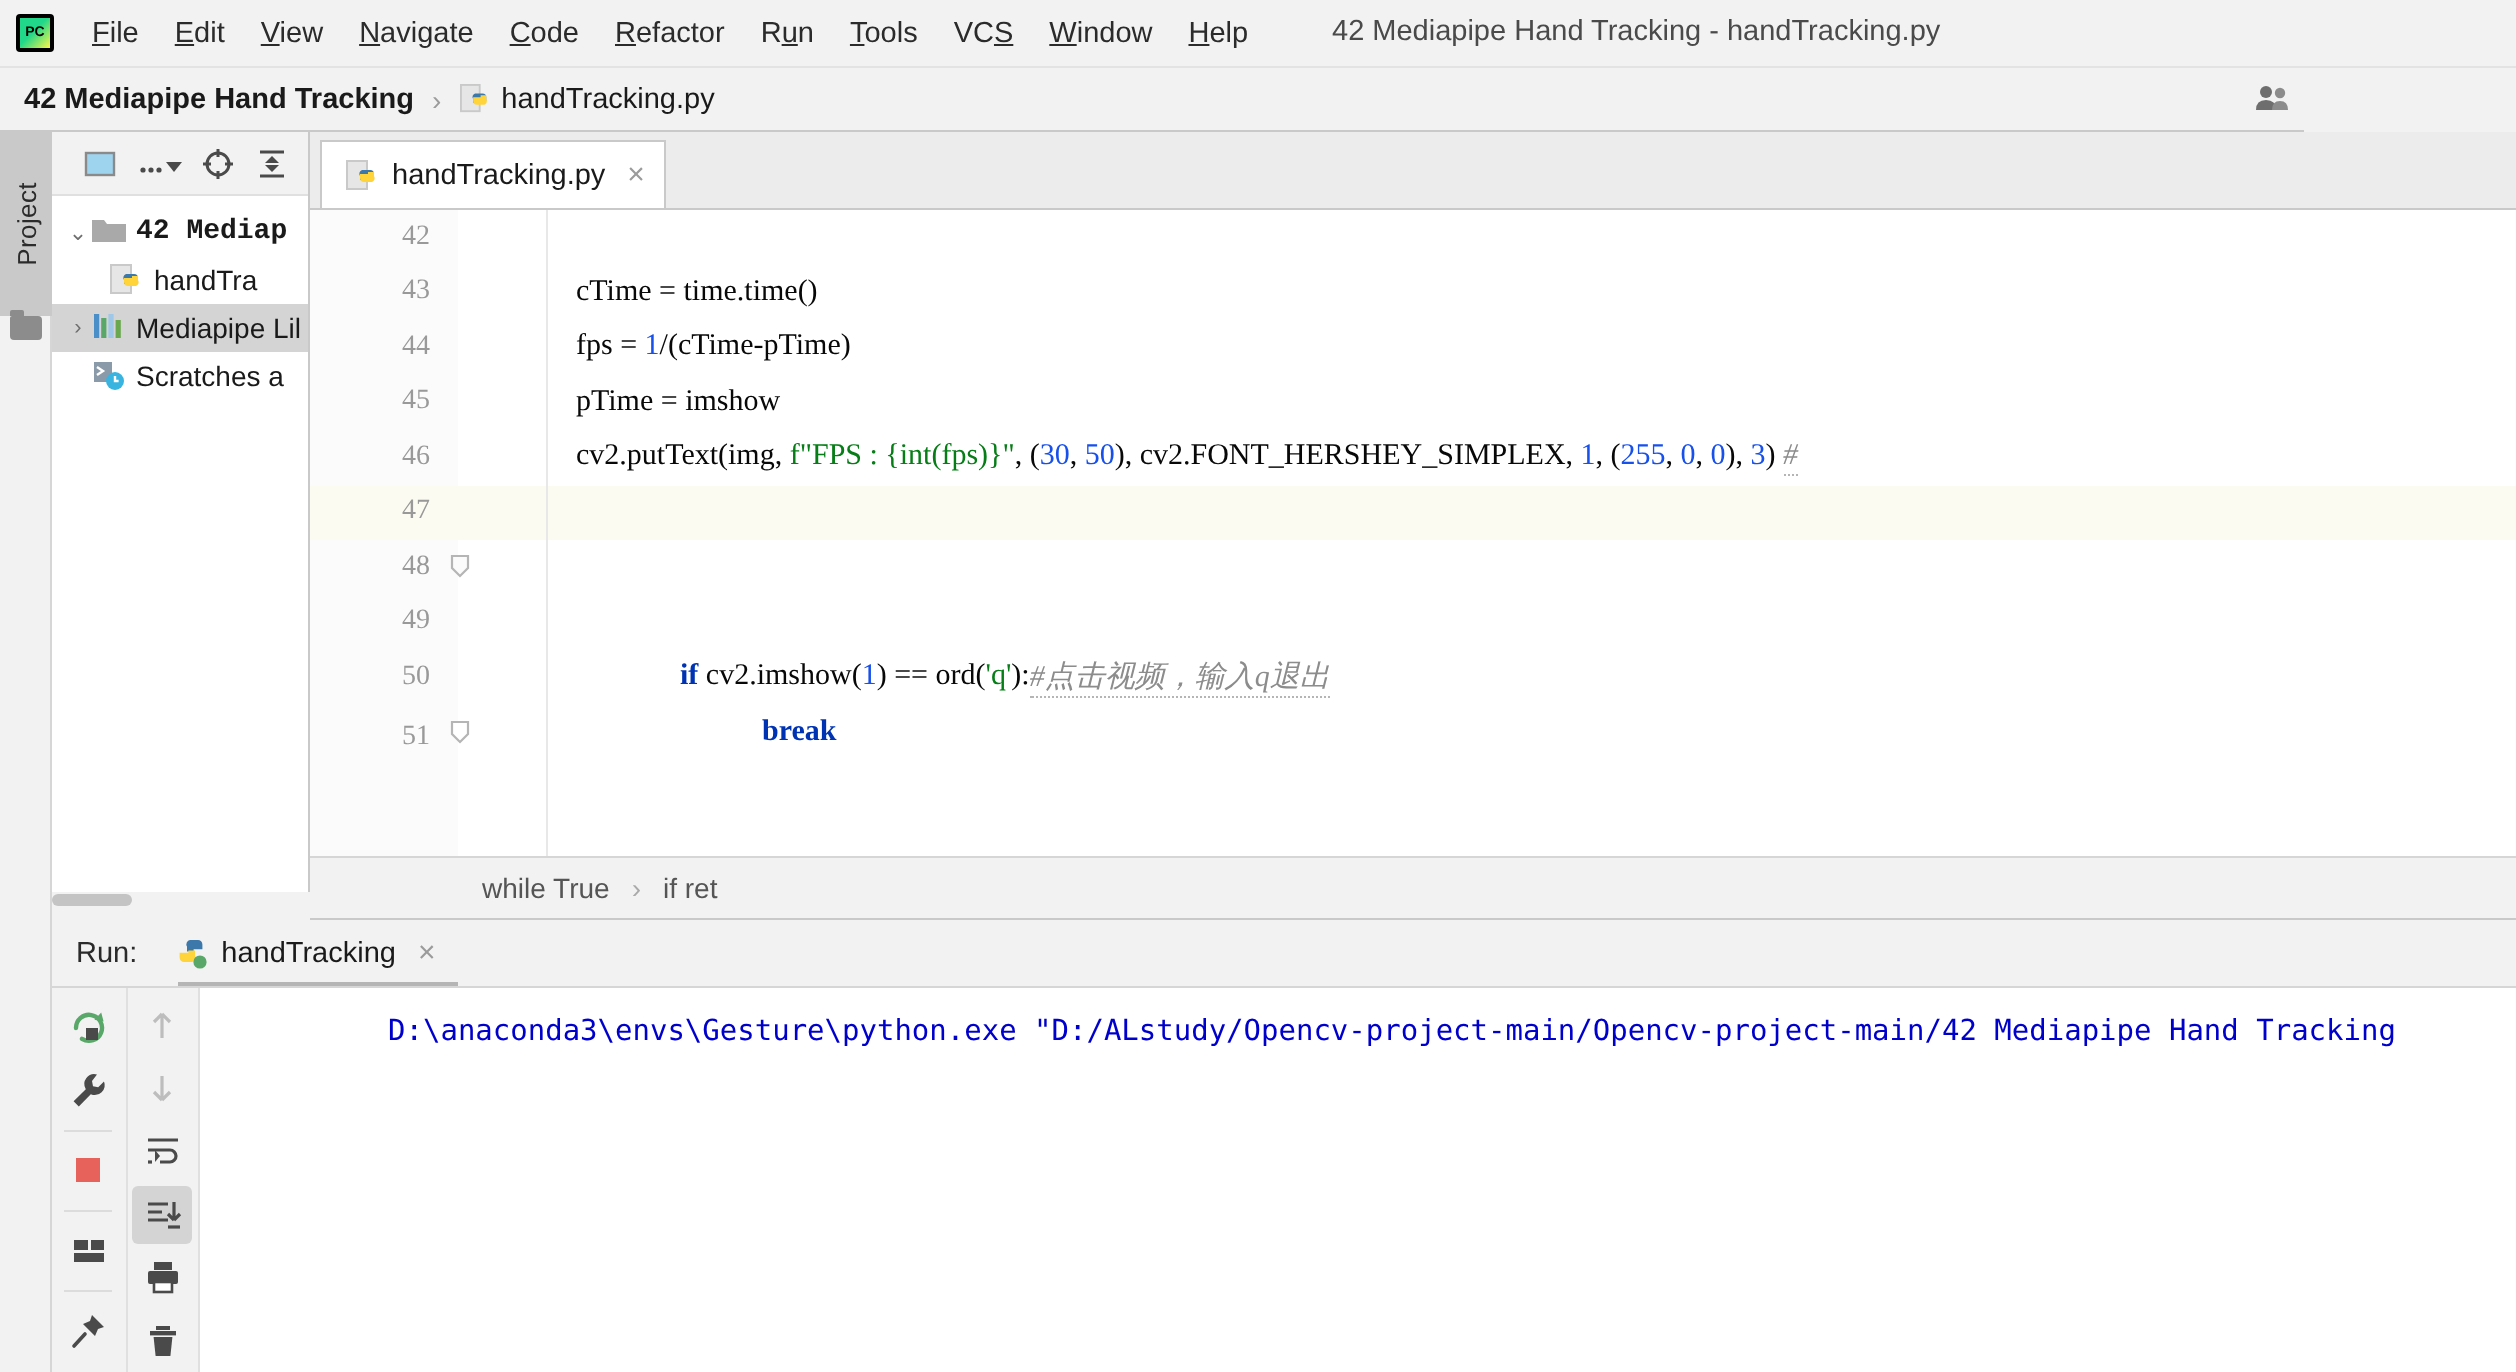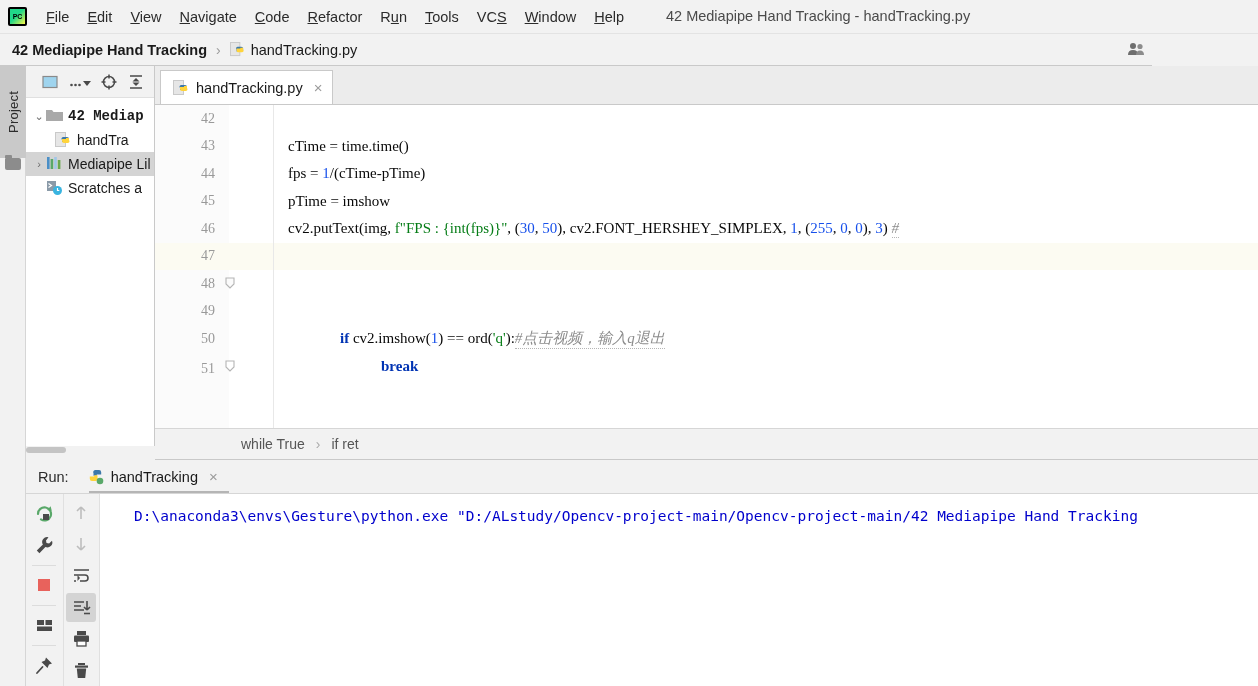--- a/index.html
+++ b/index.html
@@ -229,21 +229,21 @@
   }
   .ticon.active { background: #d4d4d4; border-radius: 3px; }
   .tdiv { width: 24px; height: 1px; background: #dcdcdc; margin: 3px 0 4px; }
 
   .console {
     position: absolute; left: 74px; top: 0; width: 1158px; height: 193px;
     background: #fff; padding: 8px 0 0 34px;
     font-family: "DejaVu Sans Mono", monospace;
     font-size: 14.5px; overflow: hidden;
   }
-  .cline { height: 28px; line-height: 28px; white-space: pre; }
+  .cline { height: 28px; line-height: 28px; white-space: pre; text-align: center; }
   .c-blue { color: #0000cc; }
   .c-red  { color: #9e2927; }
 
   svg { display: block; }
 </style>
 </head>
 <body>
 
 <div class="menubar">
   <div class="pc-logo"></div>

